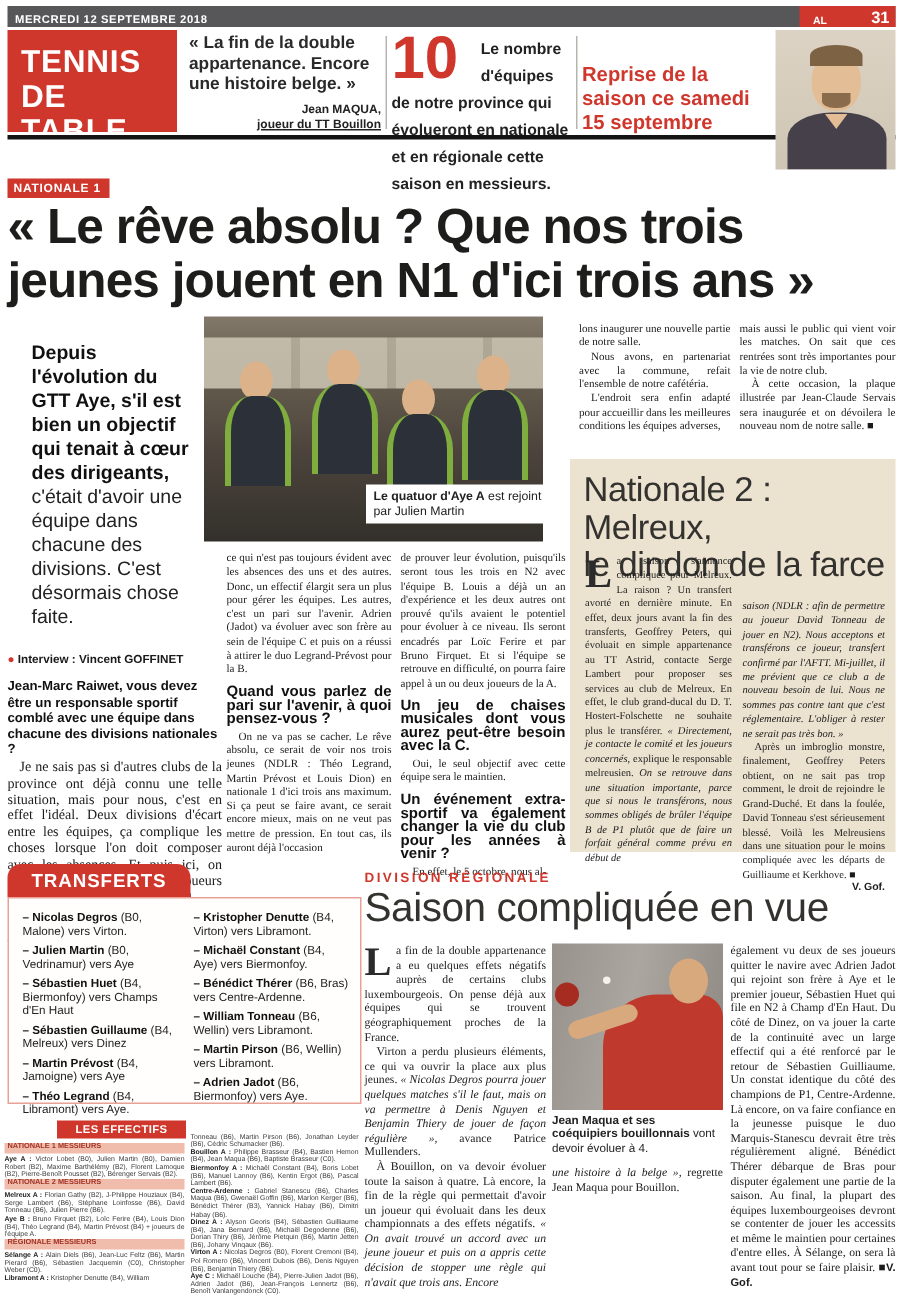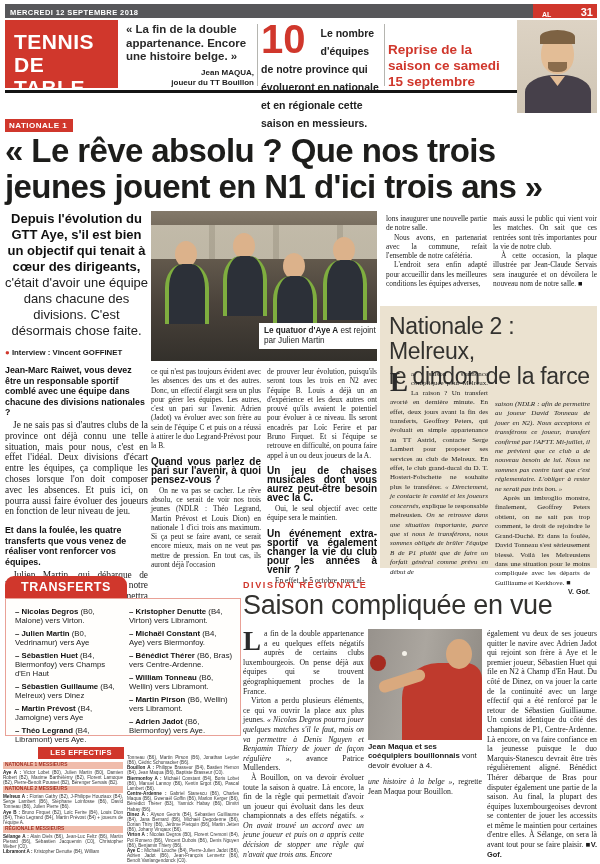--- a/index.html
+++ b/index.html
@@ -11,21 +11,21 @@
   .topbar-date{color:#fff;font:bold 7.5px "Liberation Sans",sans-serif;letter-spacing:.4px;padding:3.5px 0 0 5px;}
   .topbar-right{position:absolute;right:0;top:0;width:64px;height:14px;background:#d0372c;display:flex;align-items:flex-end;}
   .topbar-ed{color:#fff;font:bold 7px "Liberation Sans",sans-serif;margin-left:9px;}
   .topbar-page{color:#fff;font:bold 11px "Liberation Sans",sans-serif;margin-left:auto;margin-right:4px;}
   
   .sec-box{left:5px;top:20px;width:113px;height:68px;background:#d0372c;color:#fff;
            font:bold 21px/23px "Liberation Sans",sans-serif;padding:10px 0 0 9px;box-sizing:border-box;letter-spacing:.5px;}
   .quote-block{left:126px;top:23px;width:128px;}
   .quote-text{font:bold 11.5px/13.5px "Liberation Sans",sans-serif;color:#2a2a2a;}
   .quote-author{font:bold 8px/10px "Liberation Sans",sans-serif;text-align:right;margin-top:4px;color:#222;}
-  .quote-role{font:bold 8px/9px "Liberation Sans",sans-serif;text-align:right;color:#222;}
+  .quote-role{font:bold 8px/9px "Liberation Sans",sans-serif;text-align:right;color:#222;text-decoration:underline;}
   .vline{width:1px;background:#b5b5b0;top:24px;height:62px;}
   .stat-block{left:261px;top:23px;width:120px;}
   .stat-num{float:left;font:bold 40px/33px "Liberation Sans",sans-serif;color:#d0372c;margin-right:15px;}
   .stat-text{font:bold 10.5px/12.5px "Liberation Sans",sans-serif;color:#222;}
   .highlight-block{left:388px;top:42px;width:122px;font:bold 13.5px/16px "Liberation Sans",sans-serif;color:#d0372c;}
   .black-rule{left:5px;top:90px;width:592px;height:3px;background:#141414;}
   
   .header-photo{left:517px;top:20px;width:80px;height:93px;background:linear-gradient(#ddd3c4,#cfc5b4);overflow:hidden;z-index:3;}
   .p-head{position:absolute;left:24px;top:14px;width:33px;height:40px;border-radius:50% 50% 46% 46%;background:#e3bd96;}
   .p-hair{position:absolute;left:23px;top:10px;width:35px;height:14px;border-radius:50% 50% 0 0;background:#7d6243;}
@@ -47,21 +47,21 @@
   .ind{text-indent:8px;}
   .bodycol{font:7.4px/9.3px "Liberation Serif",serif;text-align:justify;color:#1b1b1b;}
   .bodycol .q{font-size:10px;line-height:9px;margin:6px 0 2px;}
   .c2{left:151px;top:367px;width:110px;}
   .c3{left:267px;top:367px;width:110px;}
   .c4{left:386px;top:214px;width:101px;}
   .c5{left:493px;top:214px;width:104px;}
   .bodycol p{margin:0;}
   .bodycol p + p{text-indent:8px;}
   
-  .team-photo{left:151px;top:211px;width:226px;height:150px;background:linear-gradient(#83796a 0%,#6d6354 18%,#4c443c 60%,#33302b 100%);overflow:hidden;}
+  .team-photo{left:136px;top:211px;width:226px;height:150px;background:linear-gradient(#83796a 0%,#6d6354 18%,#4c443c 60%,#33302b 100%);overflow:hidden;}
   .banner{position:absolute;left:0;top:14px;width:226px;height:34px;background:repeating-linear-gradient(90deg,#cfc8b6 0 58px,#b9b2a0 58px 64px);opacity:.85;}
   .person{position:absolute;}
   .ph-head{position:absolute;left:10px;top:0;width:22px;height:26px;border-radius:50%;background:#dcb28b;}
   .ph-body{position:absolute;left:0;top:23px;width:44px;height:60px;border-radius:40% 40% 0 0;background:#2c3038;
            border-left:4px solid #7fae3f;border-right:4px solid #7fae3f;box-sizing:border-box;}
   .photo-cap{position:absolute;left:108px;bottom:12px;width:116px;background:#fff;padding:3px 5px;
              font:8.2px/9.8px "Liberation Sans",sans-serif;color:#222;}
   .photo-cap b{font-weight:bold;}
   
   .n2-box{left:380px;top:306px;width:217px;height:262px;background:#ebe2d0;}
@@ -152,21 +152,21 @@
 
   <div class="abs black-rule"></div>
 
   <div class="abs kicker1">NATIONALE 1</div>
   <div class="abs headline">
     <div>« Le rêve absolu ? Que nos trois</div>
     <div>jeunes jouent en N1 d'ici trois ans »</div>
   </div>
 
   <div class="abs c1">
-    <p class="intro" style="margin:0;text-align:center;"><b>Depuis l'évolution du GTT Aye, s'il est bien un objectif qui tenait à cœur des dirigeants,</b><span> c'était d'avoir une équipe dans chacune des divisions. C'est désormais chose faite.</span></p>
+    <p class="intro" style="margin:16px;"><b>Depuis l'évolution du GTT Aye, s'il est bien un objectif qui tenait à cœur des dirigeants,</b><span> c'était d'avoir une équipe dans chacune des divisions. C'est désormais chose faite.</span></p>
     <div class="byline"><span class="dot">●</span><span> Interview : Vincent GOFFINET</span></div>
     <div class="q">Jean-Marc Raiwet, vous devez être un responsable sportif comblé avec une équipe dans chacune des divisions nationales ?</div>
     <div class="a ind">Je ne sais pas si d'autres clubs de la province ont déjà connu une telle situation, mais pour nous, c'est en effet l'idéal. Deux divisions d'écart entre les équipes, ça complique les choses lorsque l'on doit composer avec les absences. Et puis ici, on pourra aussi faire évoluer des joueurs en fonction de leur niveau de jeu.</div>
     <div class="q">Et dans la foulée, les quatre transferts que vous venez de réaliser vont renforcer vos équipes.</div>
     <div class="a ind">Julien Martin, qui débarque de Vedrinamur, c'est un plus pour notre équipe A. Et cela nous permettra d'assurer une équipe à quatre joueurs chaque semaine,</div>
   </div>
 
   <div class="abs team-photo">
     <div class="banner"></div>
     <div class="person" style="left:14px;top:30px;">

